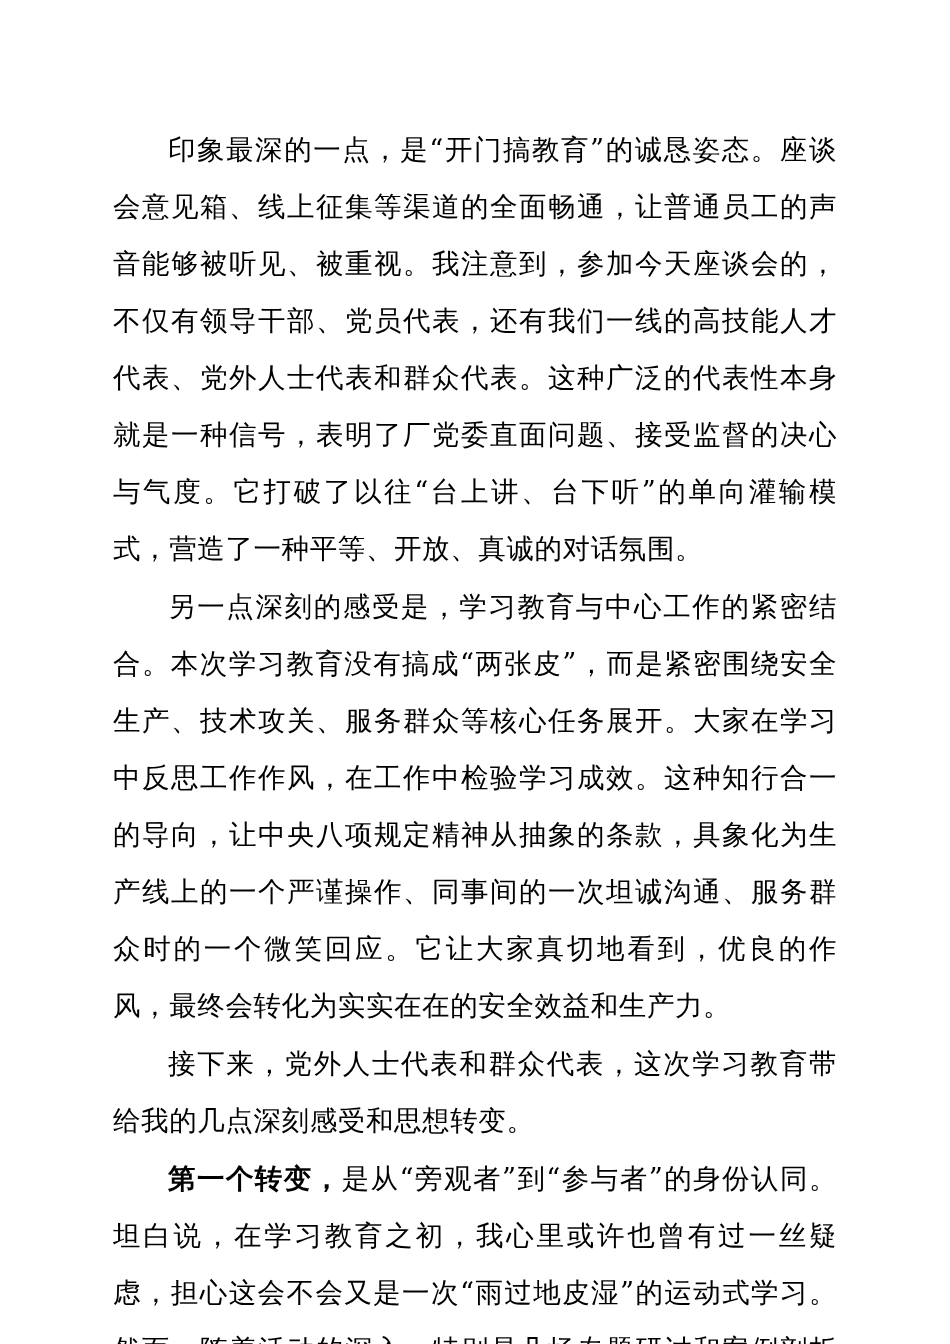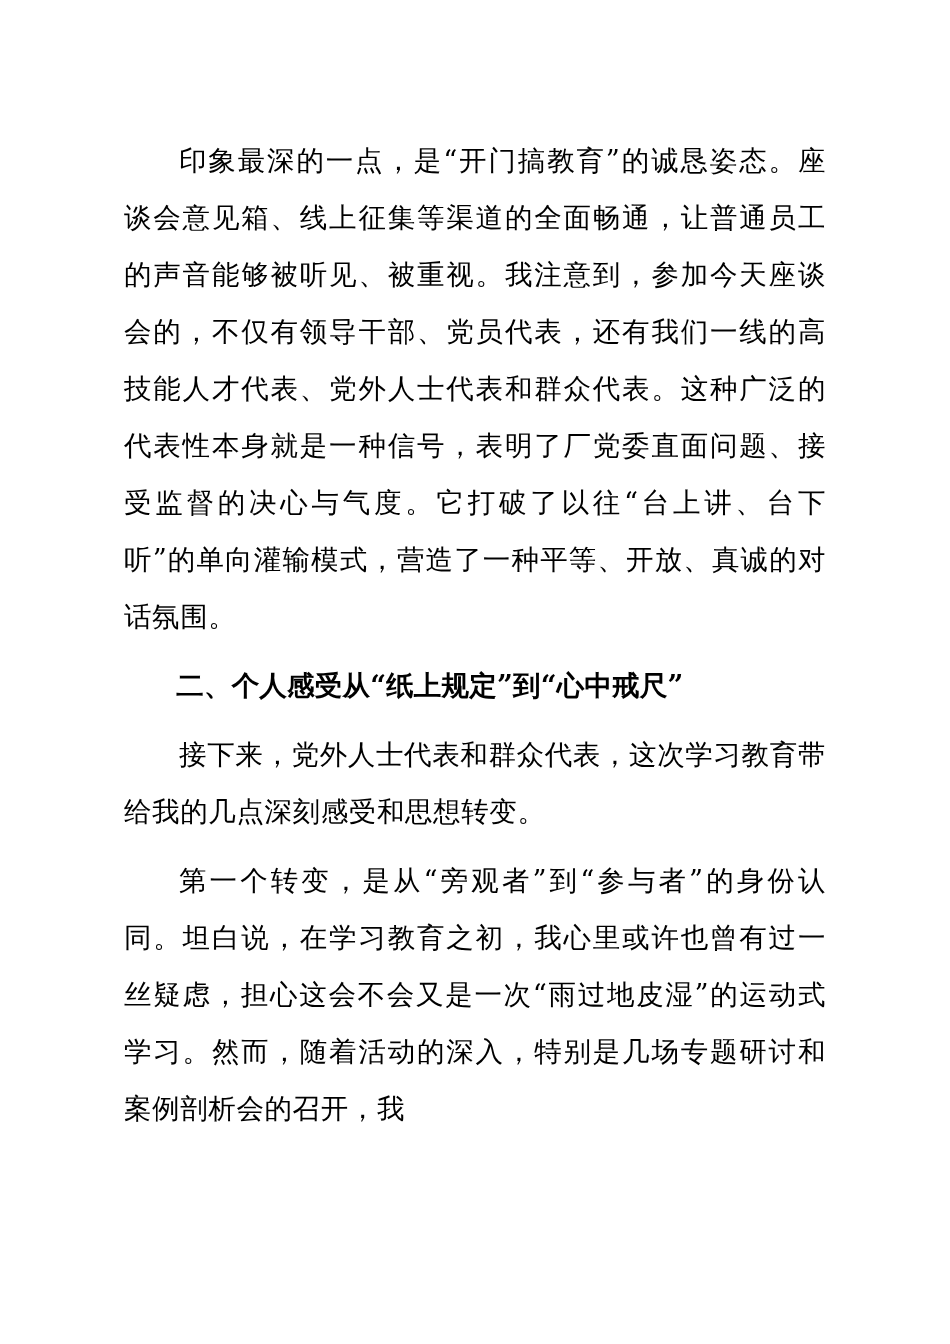--- a/index.html
+++ b/index.html
@@ -21,46 +21,46 @@
     top: 120px;
     width: 726px;
     font-family: "DejaVu Serif", "Liberation Serif", serif;
     font-size: 27.5px;
     line-height: 57px;
     color: #000000;
     text-align: justify;
     text-justify: inter-character;
   }
   p {
-    margin: 12px;
+    margin: 1px;
     padding: 0;
     text-indent: 2em;
     letter-spacing: 0.6px;
   }
   p.heading {
     font-weight: bold;
     text-indent: 1.9em;
     letter-spacing: 0.2px;
   }
   p.lead-bold-run {
     text-indent: 2em;
   }
   .b {
-    font-weight: normal;
+    font-weight: bold;
   }
 </style>
 </head>
 <body>
 
 <div class="page">
   <div class="doc-body">
 
     <p class="body">印象最深的一点，是“开门搞教育”的诚恳姿态。座谈会意见箱、线上征集等渠道的全面畅通，让普通员工的声音能够被听见、被重视。我注意到，参加今天座谈会的，不仅有领导干部、党员代表，还有我们一线的高技能人才代表、党外人士代表和群众代表。这种广泛的代表性本身就是一种信号，表明了厂党委直面问题、接受监督的决心与气度。它打破了以往“台上讲、台下听”的单向灌输模式，营造了一种平等、开放、真诚的对话氛围。</p>
 
+    <p class="body">另一点深刻的感受是，学习教育与中心工作的紧密结合。本次学习教育没有搞成“两张皮”，而是紧密围绕安全生产、技术攻关、服务群众等核心任务展开。大家在学习中反思工作作风，在工作中检验学习成效。这种知行合一的导向，让中央八项规定精神从抽象的条款，具象化为生产线上的一个严谨操作、同事间的一次坦诚沟通、服务群众时的一个微笑回应。它让大家真切地看到，优良的作风，最终会转化为实实在在的安全效益和生产力。</p>
 
-    <p class="heading">二、个人感受从“纸上规定”到“心中戒尺”</p>
 
     <p class="body">接下来，党外人士代表和群众代表，这次学习教育带给我的几点深刻感受和思想转变。</p>
 
     <p class="lead-bold-run"><span class="b">第一个转变，</span><span>是从“旁观者”到“参与者”的身份认同。坦白说，在学习教育之初，我心里或许也曾有过一丝疑虑，担心这会不会又是一次“雨过地皮湿”的运动式学习。然而，随着活动的深入，特别是几场专题研讨和案例剖析会的召开，我</span></p>
 
   </div>
 </div>
 
 </body></html>

